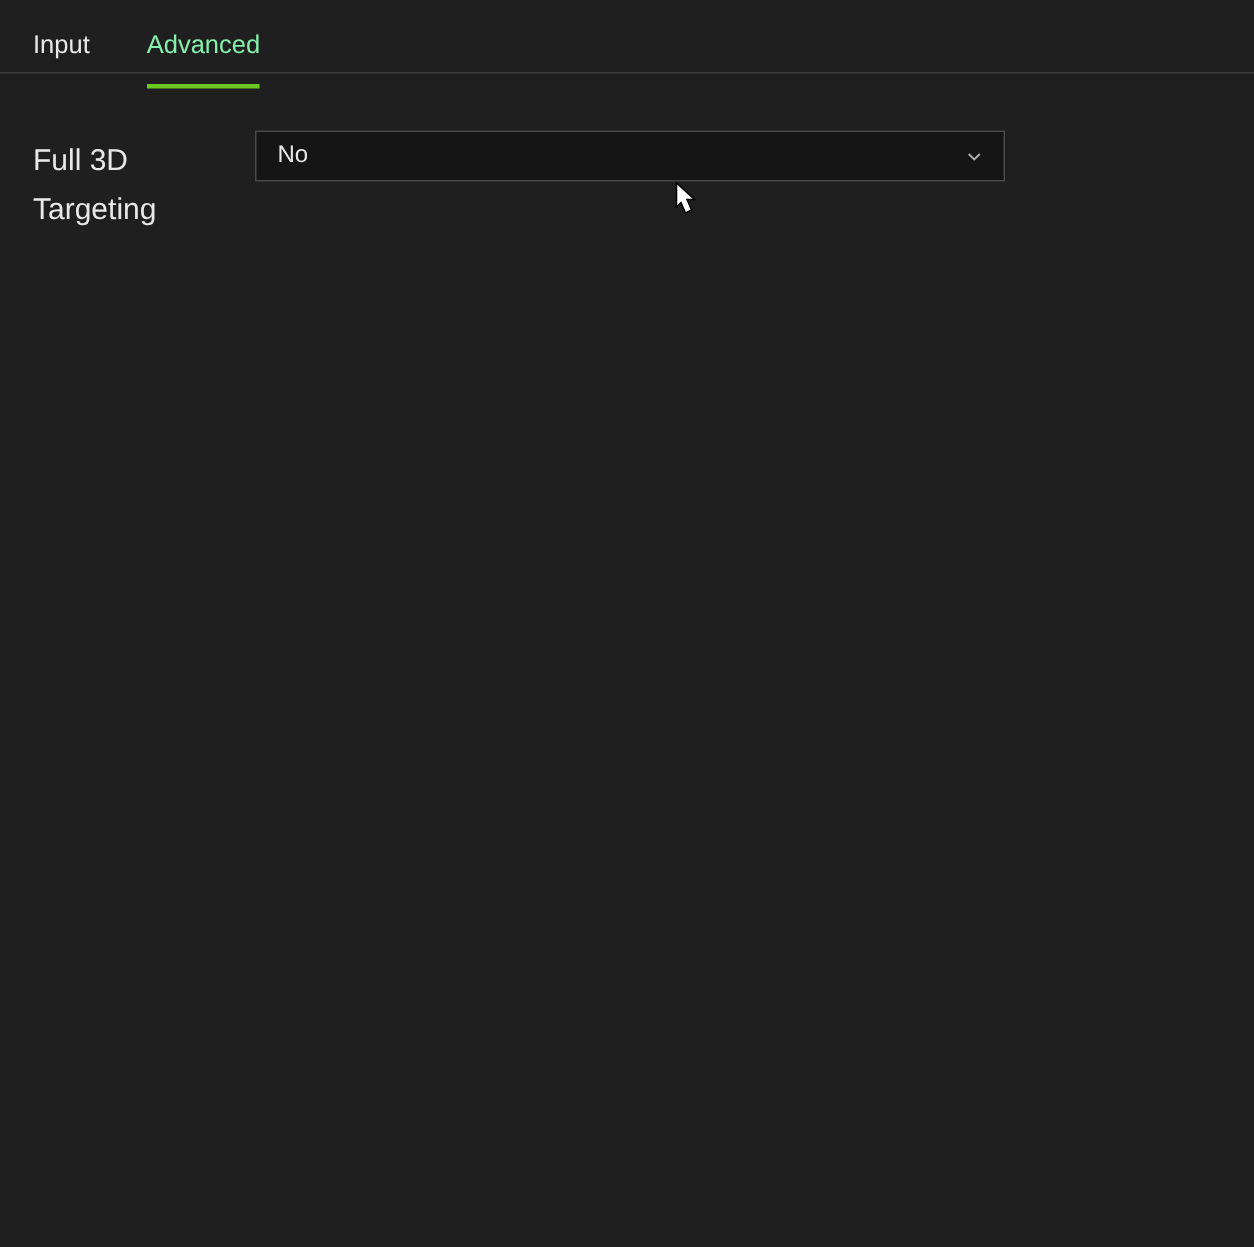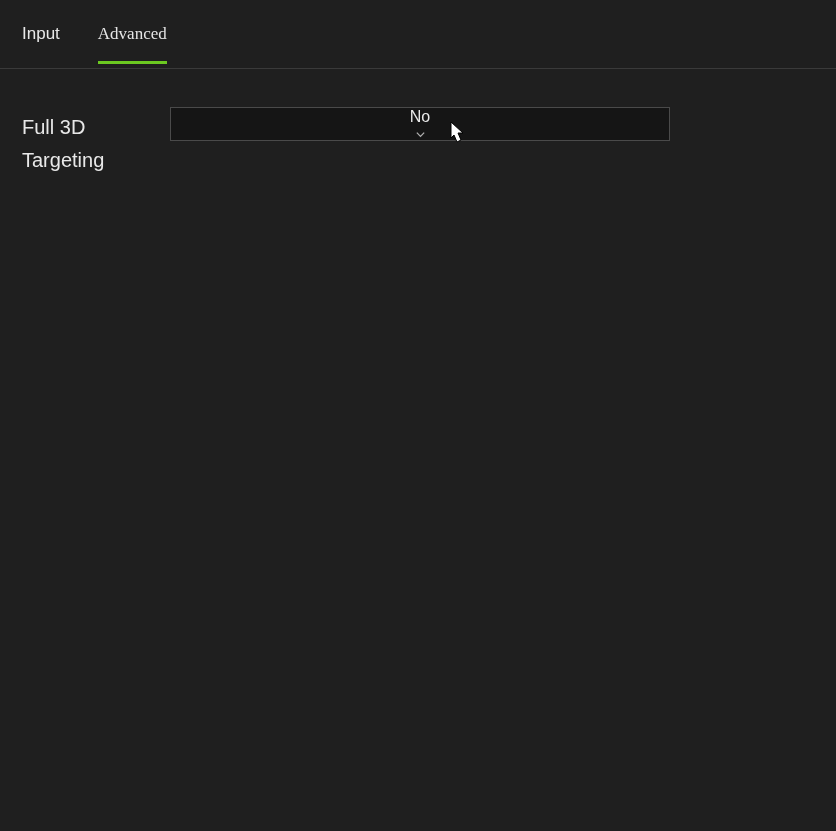--- a/index.html
+++ b/index.html
@@ -11,39 +11,37 @@
       background-color: #1f1f1f;
       width: 836px;
       height: 831px;
       font-family: "Segoe UI", Arial, sans-serif;
       color: #e8e8e8;
       overflow: hidden;
       position: relative;
     }
     .tabs {
       display: flex;
-      align-items: center;
       padding: 0 22px;
-      height: 69px;
+      height: 49px;
       border-bottom: 1px solid #3a3a3a;
     }
     .tab {
       font-size: 17px;
       color: #e8e8e8;
       cursor: pointer;
       height: 59px;
       display: flex;
       align-items: center;
       margin-right: 38px;
       position: relative;
       font-weight: 400;
     }
     .tab.active {
-      color: #e5e5e5;
-      font-family: Liberation Serif, serif;
+      color: #86efac;
     }
     .tab.active::after {
       content: "";
       position: absolute;
       bottom: 0;
       left: 0;
       right: 0;
       height: 3px;
       background-color: #6cc921;
     }
@@ -69,21 +67,20 @@
       background-color: #151515;
       border: 1px solid #4a4a4a;
       height: 34px;
       display: flex;
       align-items: center;
       justify-content: space-between;
       padding: 0 14px;
       cursor: pointer;
       font-size: 16px;
       color: #e8e8e8;
-      flex-direction: column;
     }
     .chevron {
       width: 11px;
       height: 11px;
       fill: none;
       stroke: #b0b0b0;
       stroke-width: 1.4;
     }
     .cursor {
       position: absolute;

